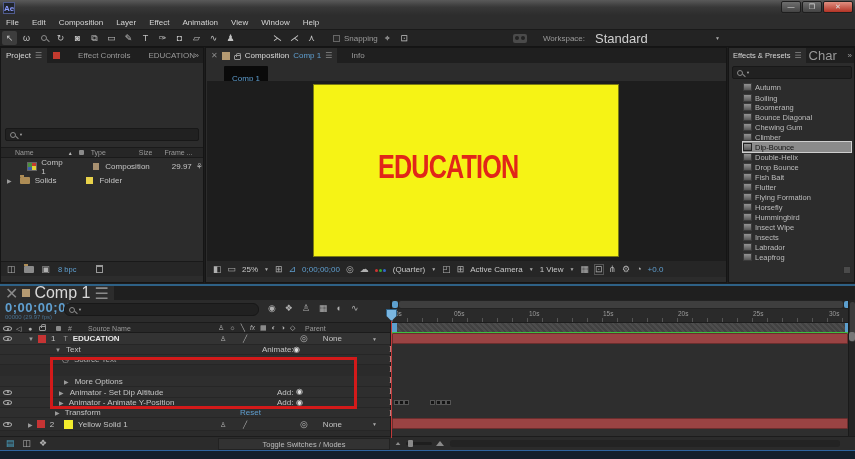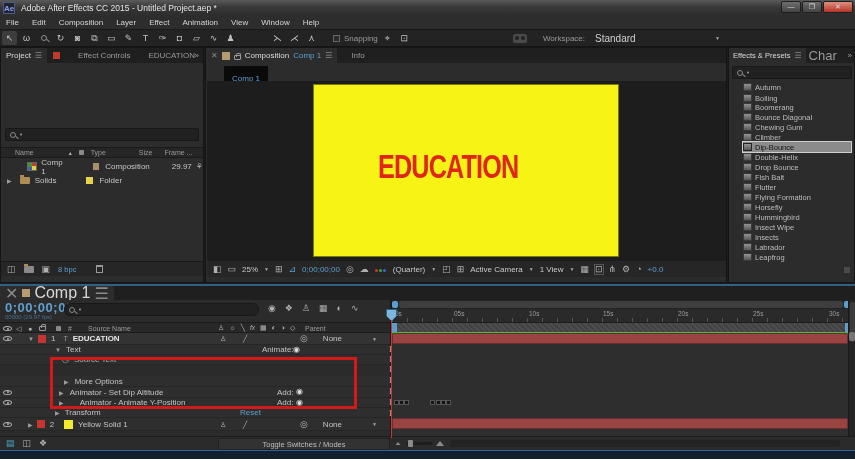--- a/index.html
+++ b/index.html
@@ -127,21 +127,20 @@
     text-align:center; font-size:7.5px; color:#bdbdbd; line-height:11px; }
   .mtn { display:inline-block; width:0; height:0; border-left:4px solid transparent; border-right:4px solid transparent;
     border-bottom:5px solid #8a8a8a; }
   #bottom-edge { left:0; top:450px; width:855px; height:9px; background:#12202c; border-top:1px solid #2c65a0; }
 </style>
 </head>
 <body>
 
 <div class="abs" id="titlebar">
   <div id="ae-logo">Ae</div>
-  <div id="window-title">Adobe After Effects CC 2015 - Untitled Project.aep *</div>
   <div id="winbtns">
     <div class="winbtn">—</div>
     <div class="winbtn">❐</div>
     <div class="winbtn close">✕</div>
   </div>
 </div>
 
 <div class="abs" id="menubar">
   <span>File</span>
   <span>Edit</span>
@@ -179,21 +178,21 @@
   <div style="width:7px;height:7px;border:1px solid #666;background:#2a2a2a"></div>
   <span style="font-size:8px;color:#9a9a9a;margin-left:4px">Snapping</span>
   <div class="tool">⌖</div>
   <div class="tool">⊡</div>
 
   <div style="position:absolute;right:270px;display:flex;align-items:center;gap:16px">
     <div class="wsicon"></div>
     <span style="font-size:8px;color:#9a9a9a">Workspace:</span>
   </div>
   <div style="position:absolute;right:135px;width:125px;display:flex;align-items:center;justify-content:space-between">
-    <span style="font-size:10px;color:#d0d0d0">Standard</span>
+    <span style="font-size:13px;color:#d0d0d0">Standard</span>
     <span class="caret">▼</span>
   </div>
 </div>
 
 <div class="abs panel" id="project-panel">
   <div class="tabbar">
     <div class="tab-active">
       <span>Project</span>
         <span style="color:#8a8a8a">☰</span>
     </div>
@@ -475,21 +474,21 @@
     <span class="eye" style="margin-left:3px"></span>
     <span style="margin-left:47px;font-size:6px;color:#9a9a9a">▶</span>
     <span class="name" style="margin-left:6px">Animator - Set Dip Altitude</span>
     <span class="abs" style="left:277px">Add:</span>
     <span class="abs icn" style="left:296px;font-size:8px;color:#ddd">◉</span>
   </div>
 
   <div class="tlrow" style="top:112px;height:10px">
     <span class="eye" style="margin-left:3px"></span>
     <span style="margin-left:47px;font-size:6px;color:#9a9a9a">▶</span>
-    <span class="name" style="margin-left:16px">Animator - Animate Y-Position</span>
+    <span class="name" style="margin-left:5px">Animator - Animate Y-Position</span>
     <span class="abs" style="left:277px">Add:</span>
     <span class="abs icn" style="left:296px;font-size:8px;color:#ddd">◉</span>
   </div>
 
   <div class="tlrow" style="top:122px;height:10px">
     <span style="margin-left:55px;font-size:6px;color:#9a9a9a">▶</span>
     <span class="name" style="margin-left:5px">Transform</span>
     <span class="abs blue" style="left:240px">Reset</span>
   </div>
 

